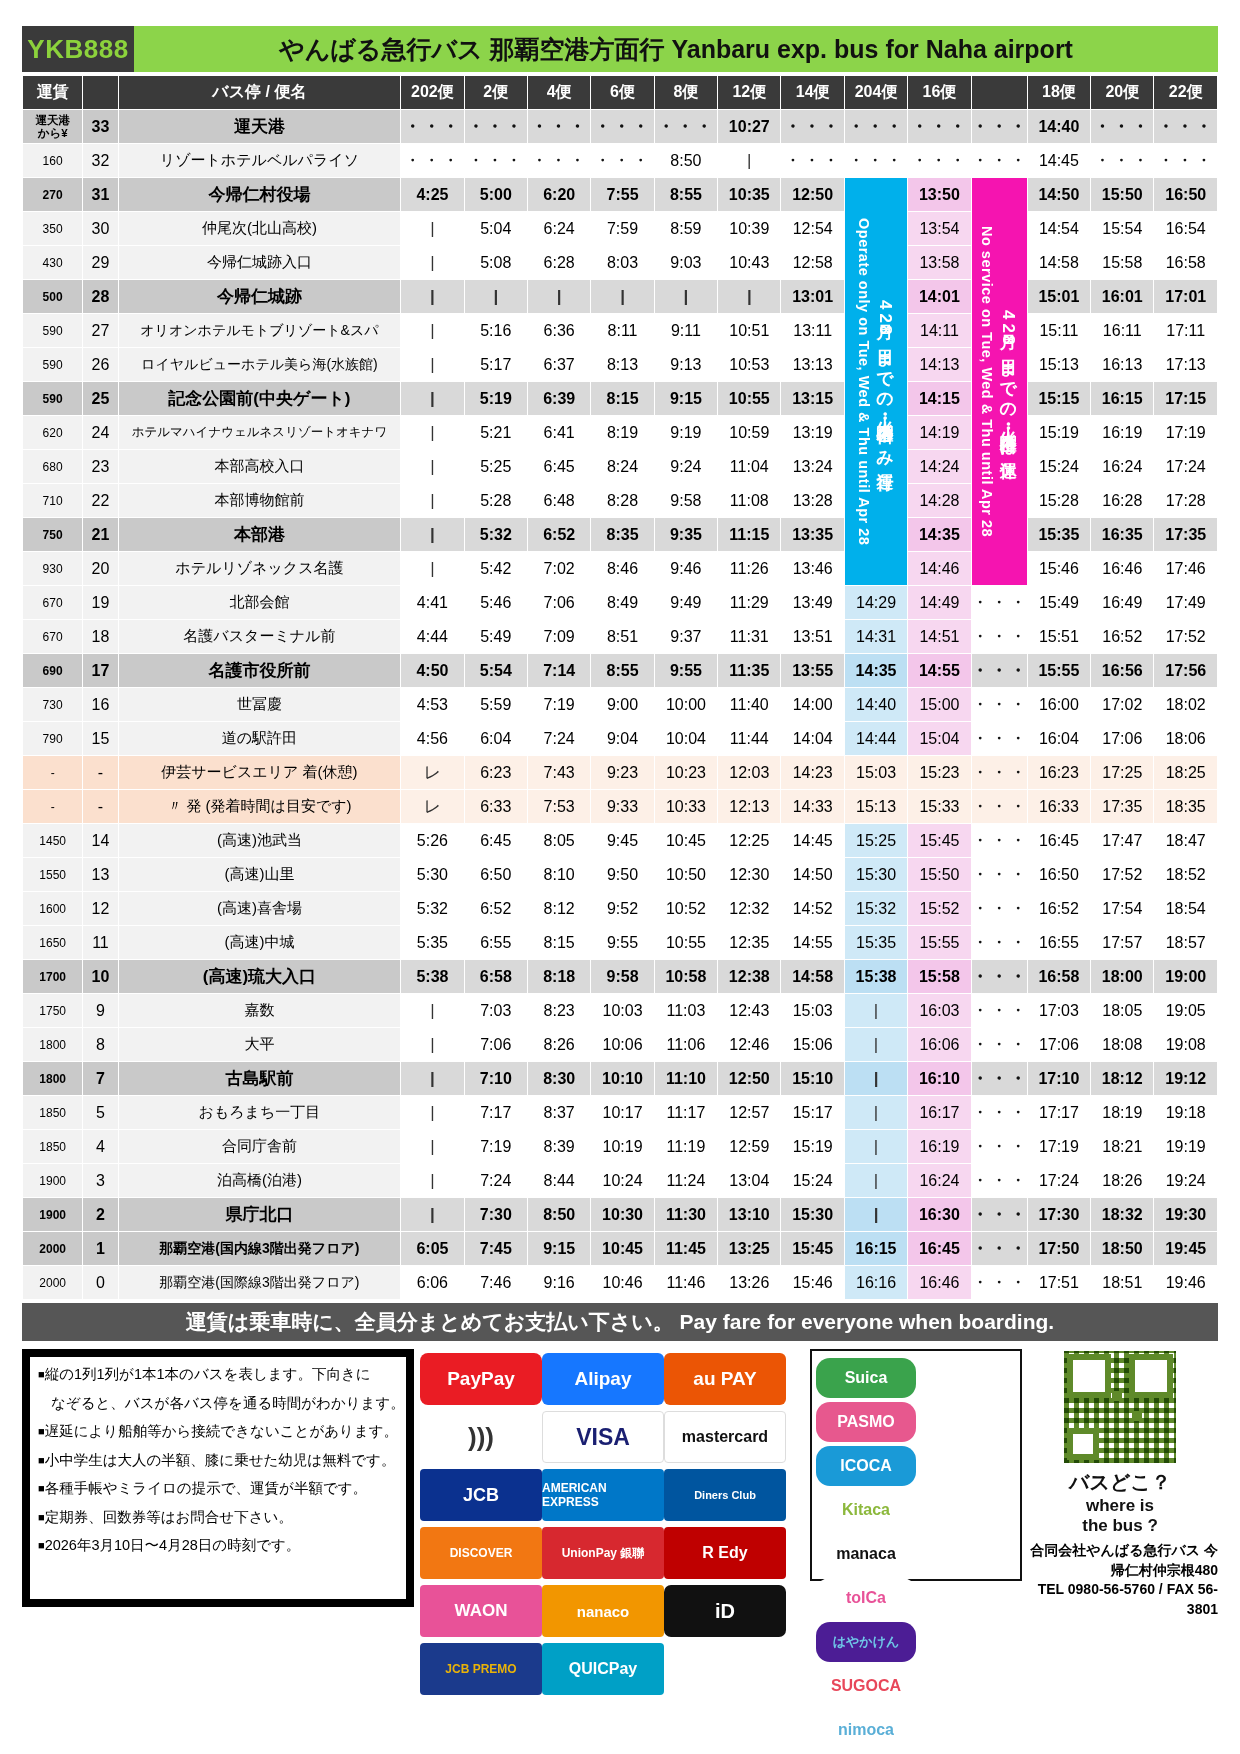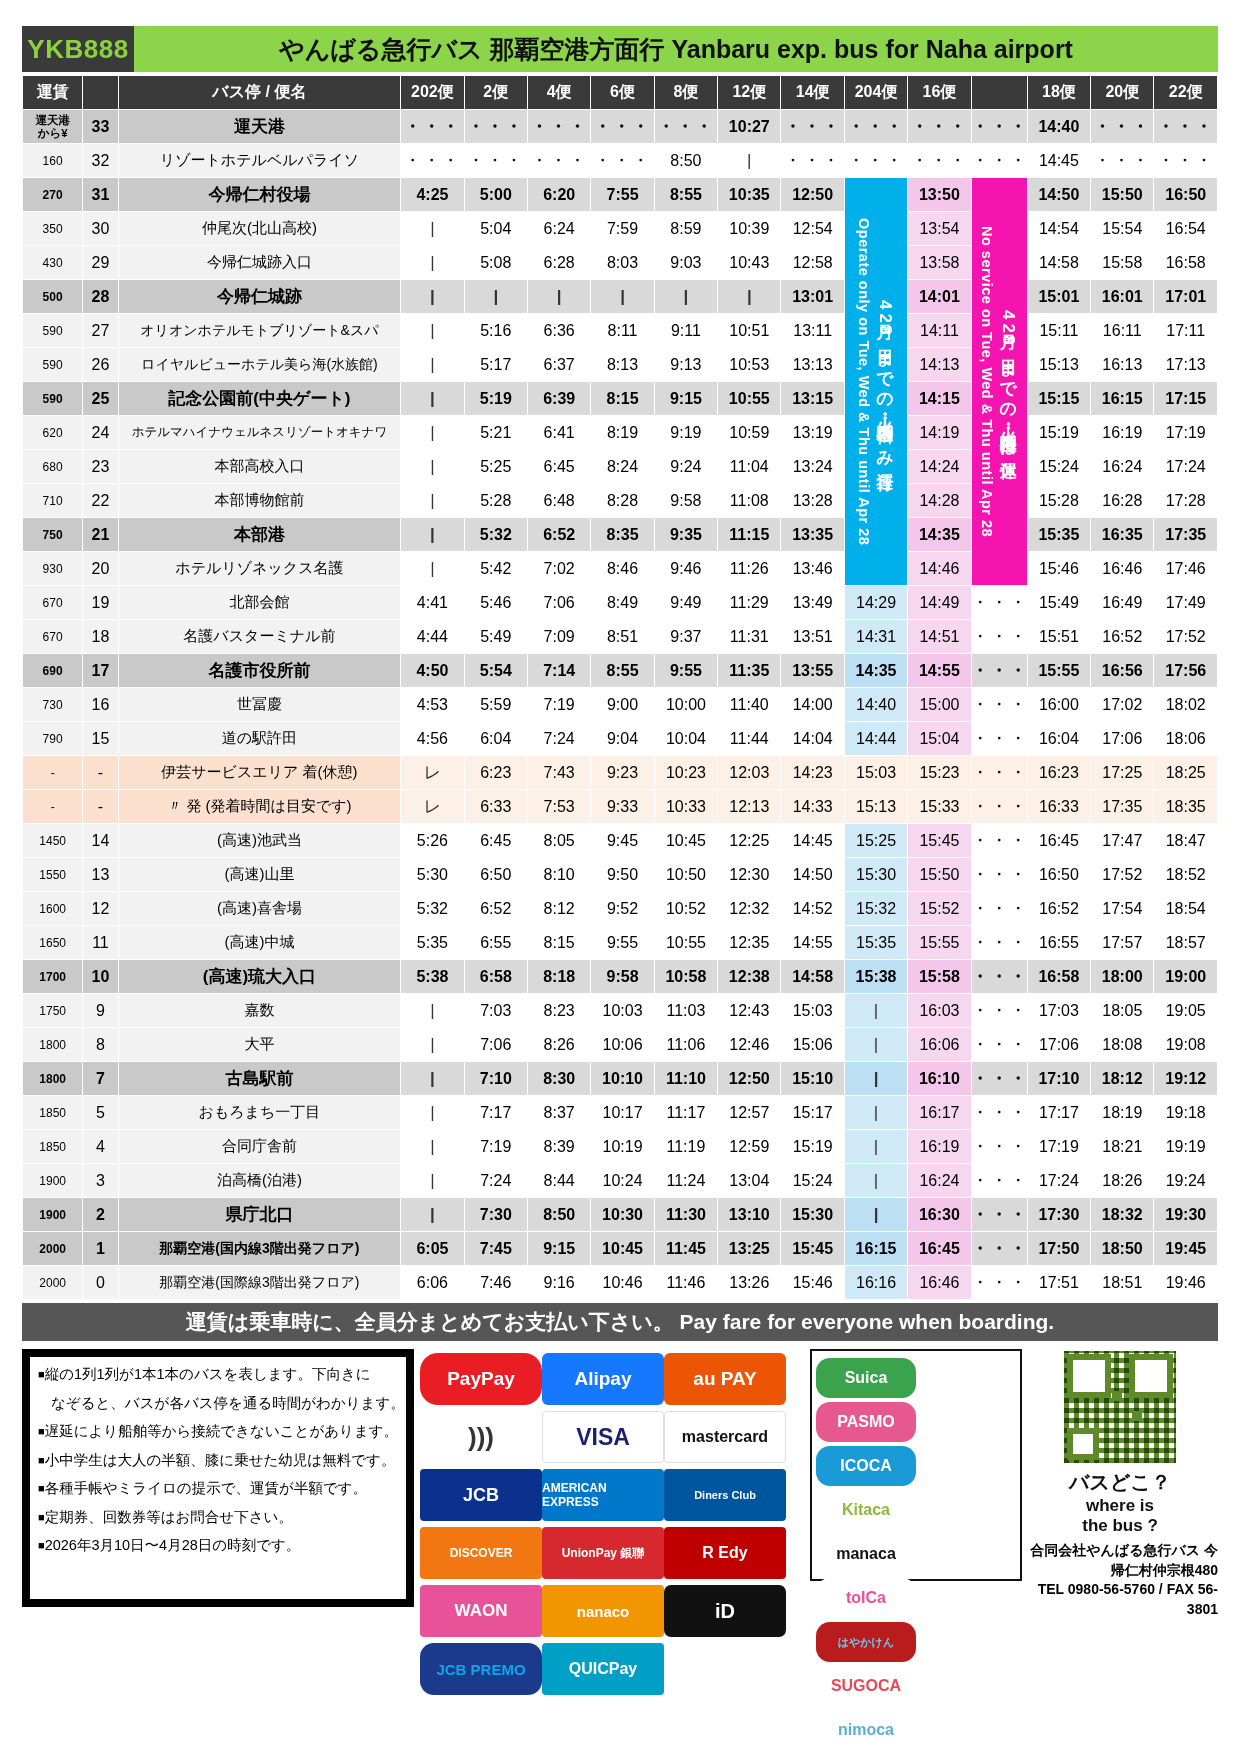--- a/index.html
+++ b/index.html
@@ -168,36 +168,36 @@
     width: 390px;
     padding-top: 4px;
   }
   .lg {
     width: 122px; height: 52px;
     display:flex; align-items:center; justify-content:center;
     margin-bottom: 6px;
     font-weight: bold;
     border-radius: 4px;
   }
-  .paypay { color:#fff; background:#ea1c24; font-size:19px; border-radius:18px;}
+  .paypay { color:#fff; background:#ea1c24; font-size:19px; border-radius:8px;}
   .alipay { color:#fff; background:#1677ff; font-size:19px; border-radius:6px;}
   .aupay  { color:#fff; background:#eb5505; font-size:19px; border-radius:6px;}
   .nfc    { color:#333; background:#fff; font-size:26px;}
   .visa   { color:#1a1f71; background:#fff; font-size:23px; border:1px solid #ddd;}
   .mc     { color:#111;   background:#fff; font-size:16px; border:1px solid #ddd;}
   .jcb    { color:#fff;   background:#0b318f; font-size:18px;}
   .amex   { color:#fff;   background:#0077c8; font-size:12px;}
   .diners { color:#fff;   background:#00559f; font-size:11px;}
   .discover{color:#fff;   background:#f27712; font-size:12px;text-align:right;}
   .unionp { color:#fff;   background:#d7282f; font-size:12px;}
   .rakuten{ color:#fff;   background:#bf0000; font-size:16px;}
   .waon   { color:#fff;   background:#e85298; font-size:17px;}
   .nanaco { color:#fff;   background:#f29600; font-size:15px;}
   .id     { color:#fff;   background:#111; font-size:20px;border-radius:7px;}
-  .jcbp   { color:#0ea5e9;   background:#1b3a8c; font-size:15px;border-radius:14px;}
+  .jcbp   { color:#eab308;   background:#1b3a8c; font-size:12px;}
   .quic   { color:#fff;   background:#00a0c6; font-size:16px;}
 
   .icbox {
     width: 212px;
     border: 2px solid #111;
     display:flex; flex-wrap: wrap; align-content:flex-start;
     padding: 5px 3px;
     height: 232px;
   }
   .ic {
@@ -206,21 +206,21 @@
     margin: 2px 1px;
     font-weight: bold; border-radius: 14px; font-size: 16px;
   }
   .suica  { background:#3aa34c; color:#fff; }
   .pasmo  { background:#e7588e; color:#fff; }
   .icoca  { background:#1a9ad7; color:#fff; }
   .kitaca { background:#fff;    color:#8cb83c; }
   .toica  { background:#fff;    color:#e85298; }
   .manaca { background:#fff;    color:#111;   }
   .sugoca { background:#fff;    color:#e8475a; }
-  .haya   { background:#b91c1c;    color:#6fc7e8; font-size:11px;}
+  .haya   { background:#4c1d95;    color:#6fc7e8; font-size:13px;}
   .nimoca { background:#fff;    color:#5aafd7; }
 
   .qrbox {
     width: 196px;
     display:flex; flex-direction:column; align-items:center;
     padding-top: 2px;
   }
   .qr {
     width: 112px; height: 112px;
     background:

